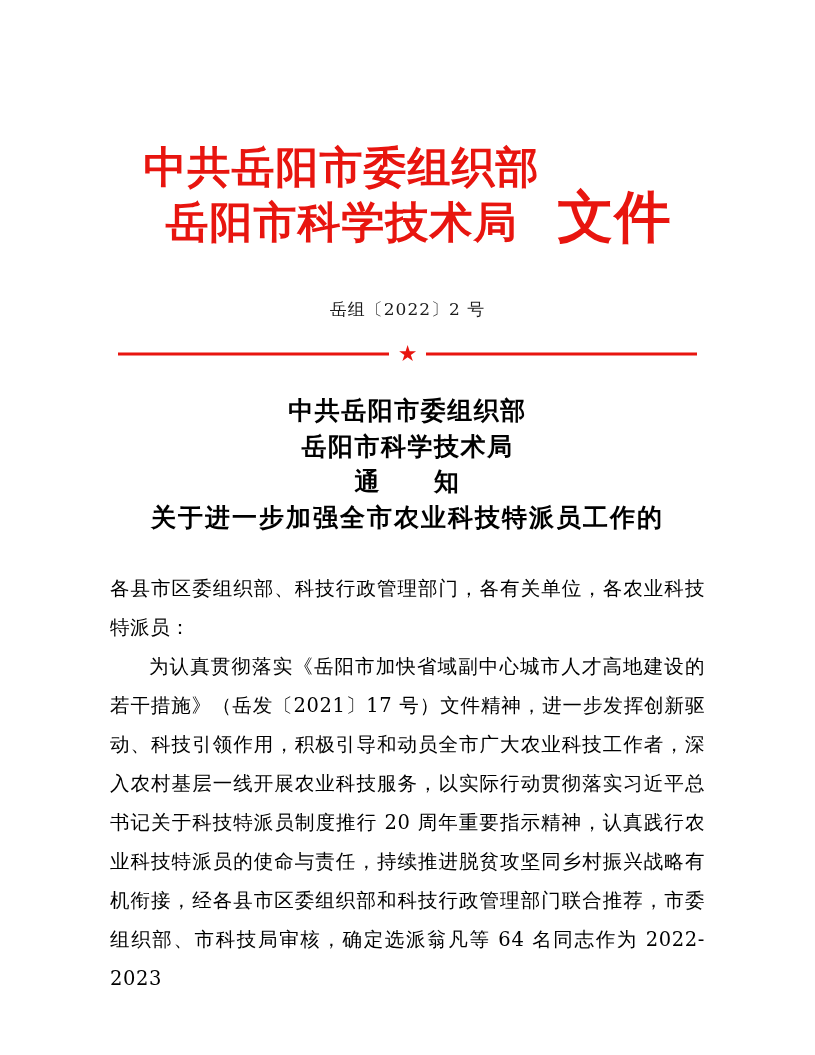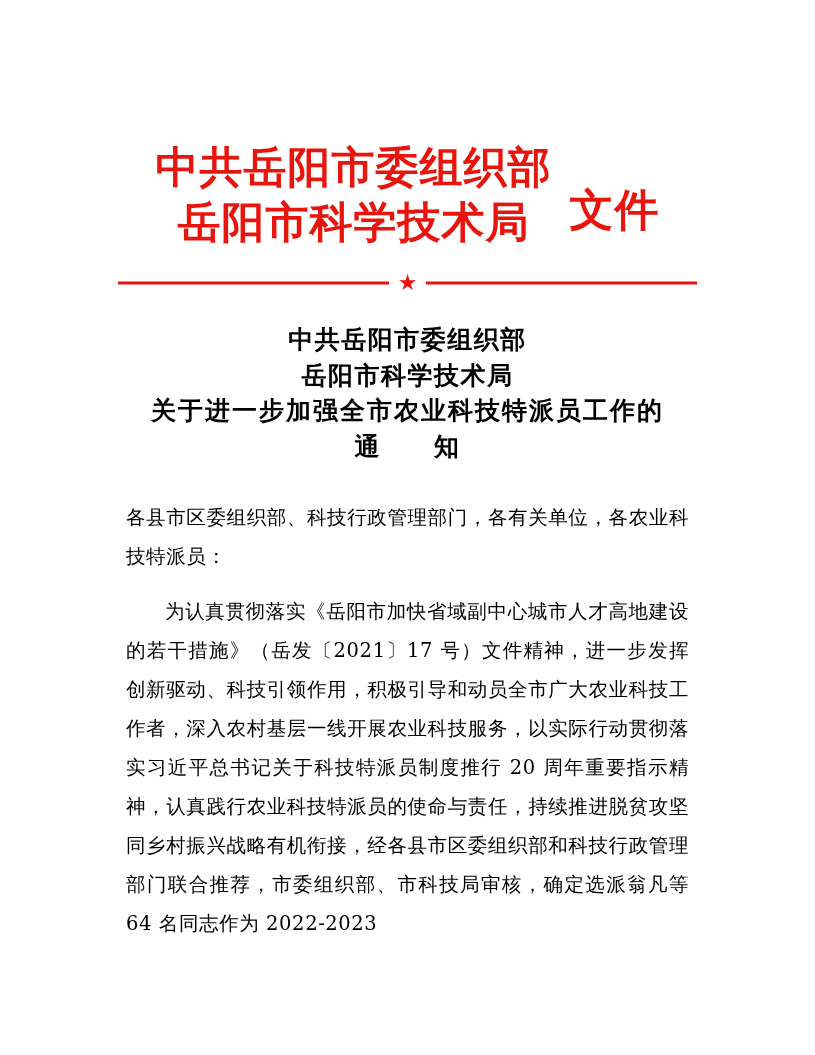--- a/index.html
+++ b/index.html
@@ -43,21 +43,21 @@
     font-weight: bold;
     font-size: 43px;
     line-height: 1.28;
     letter-spacing: 1px;
     white-space: nowrap;
   }
   .lh-doc {
     color: #e8150f;
     font-family: "DejaVu Serif", "Liberation Serif", serif;
     font-weight: bold;
-    font-size: 44px;
+    font-size: 56px;
     line-height: 1;
     letter-spacing: 1px;
     align-self: flex-start;
     margin-top: 48px;
     white-space: nowrap;
   }
 
   
   .doc-number {
     text-align: center;
@@ -110,47 +110,48 @@
 
   
   .body-text {
     margin-top: 34px;
     font-size: 19.5px;
     line-height: 2.0;
     letter-spacing: 0.6px;
     text-align: justify;
     color: #000;
   }
-  .body-text p { margin: 16px; }
+  .body-text p { margin: 0; }
   .body-text p.indent { text-indent: 2em; }
 </style>
 </head>
 <body>
 
 <div class="page">
 
   <div class="letterhead">
     <div class="letterhead-names">
       <div class="lh-line">中共岳阳市委组织部</div>
       <div class="lh-line">岳阳市科学技术局</div>
     </div>
     <div class="lh-doc">文件</div>
   </div>
 
+  <div class="doc-number">岳组〔2022〕2 号</div>
 
   <div class="separator">
     <div class="bar"></div>
     <div class="star">★</div>
   </div>
 
   <div class="title-block">
     <div class="t-line">中共岳阳市委组织部</div>
     <div class="t-line">岳阳市科学技术局</div>
+    <div class="t-line">通　　知</div>
     <div class="t-line t-wide">关于进一步加强全市农业科技特派员工作的</div>
-    <div class="t-line">通　　知</div>
   </div>
 
   <div class="body-text">
     <p>各县市区委组织部、科技行政管理部门，各有关单位，各农业科技特派员：</p>
     <p class="indent">为认真贯彻落实《岳阳市加快省域副中心城市人才高地建设的若干措施》（岳发〔2021〕17 号）文件精神，进一步发挥创新驱动、科技引领作用，积极引导和动员全市广大农业科技工作者，深入农村基层一线开展农业科技服务，以实际行动贯彻落实习近平总书记关于科技特派员制度推行 20 周年重要指示精神，认真践行农业科技特派员的使命与责任，持续推进脱贫攻坚同乡村振兴战略有机衔接，经各县市区委组织部和科技行政管理部门联合推荐，市委组织部、市科技局审核，确定选派翁凡等 64 名同志作为 2022-2023</p>
   </div>
 
 </div>
 
 </body></html>

